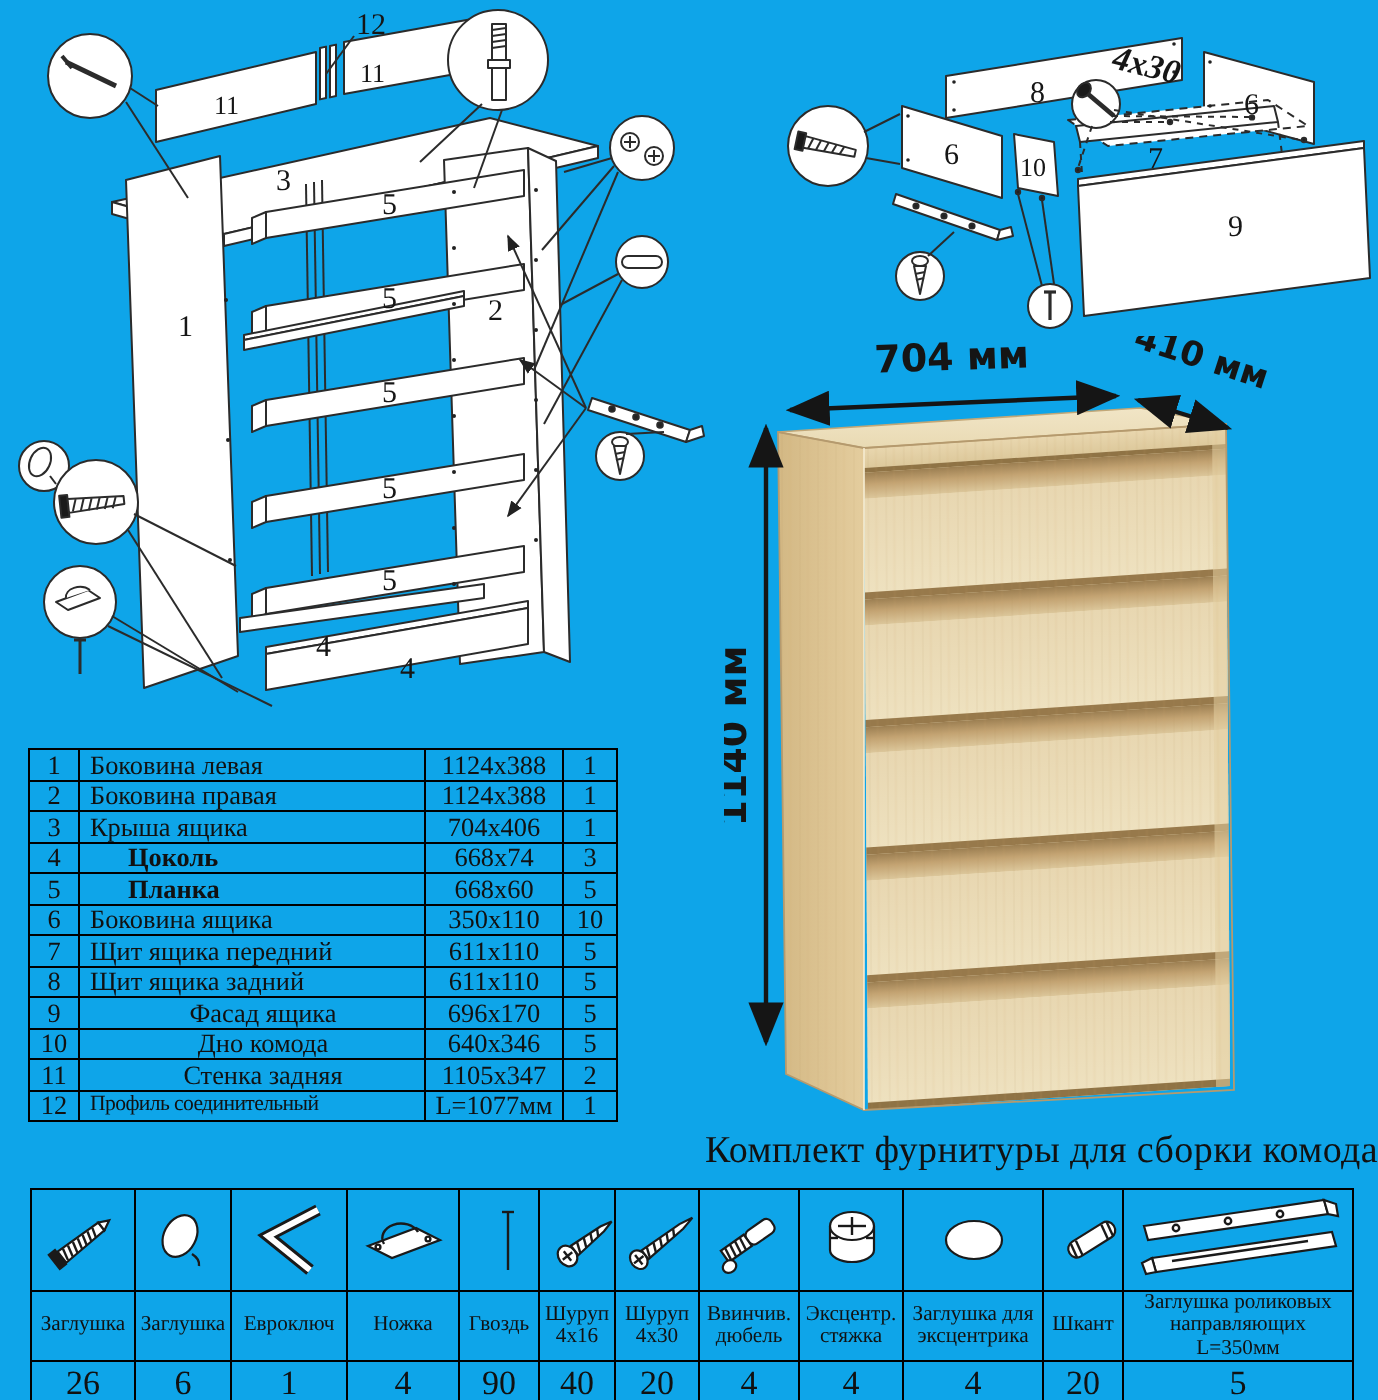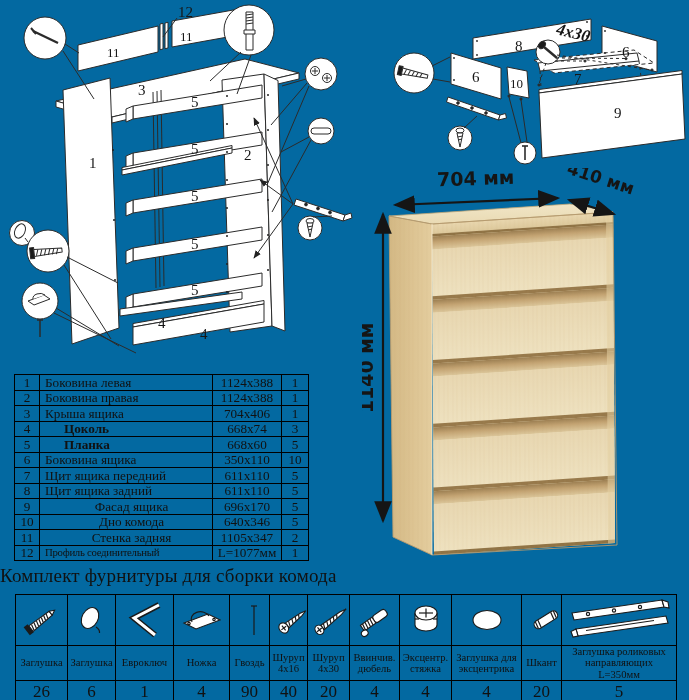--- a/index.html
+++ b/index.html
@@ -1,16 +1,16 @@
 <!DOCTYPE html>
 <html><head>
 <meta charset="utf-8">
 <style>
   html,body{margin:0;padding:0;background:#fff;}
-  .sheet{position:relative;width:689px;height:700px;background:#0369a1;overflow:hidden;
+  .sheet{position:relative;width:689px;height:700px;background:#0ea5e9;overflow:hidden;
          font-family:"Liberation Serif",serif;color:#111;}
   svg text{font-family:"Liberation Serif",serif;fill:#161616;}
   .diag{position:absolute;}
   #frame-diagram{left:0;top:0;}
   #drawer-diagram{left:388px;top:0;}
   #product-render{left:362px;top:168px;}
   .lbl{font-size:15px;}
   .lbl-sm{font-size:13px;}
   .dim-label{font-family:"DejaVu Sans","Liberation Sans",sans-serif;font-weight:bold;font-size:19px;fill:#151515;}
   .dim-label-sm{font-family:"DejaVu Sans","Liberation Sans",sans-serif;font-weight:bold;font-size:17px;fill:#151515;}
@@ -22,21 +22,21 @@
                   white-space:nowrap;overflow:hidden;}
   #parts-table .c-num{width:20px;text-align:center;}
   #parts-table .c-name{width:146px;text-align:left;padding-left:5px;}
   #parts-table .c-size{width:64px;text-align:center;font-family:Liberation Serif, serif;}
   #parts-table .c-qty{width:22px;text-align:center;}
   #parts-table .indent-lg{padding-left:24px;font-weight:bold;}
   #parts-table .indent-sm{padding-left:13px;text-align:center;}
   #parts-table .name-small{font-size:10.8px;letter-spacing:-0.3px;}
 
   
-  #kit-title{position:absolute;left:0;top:565px;width:689px;text-align:left;
+  #kit-title{position:absolute;left:0;top:565px;width:689px;text-align:right;
              font-size:19px;letter-spacing:0.2px;}
 
   
   #hardware-table{position:absolute;left:15px;top:594px;border-collapse:collapse;table-layout:fixed;width:661px;}
   #hardware-table td{border:1.6px solid #000;text-align:center;vertical-align:middle;padding:0 1px;overflow:hidden;}
   #hardware-table tr.r-icons td{height:50px;}
   #hardware-table tr.r-names td{height:28px;font-size:10.6px;line-height:1.08;}
   #hardware-table tr.r-qtys td{height:21px;font-size:17px;}
   .hw-icon{display:block;margin:0 auto;}
   .ink{stroke:#1a1a1a;fill:none;stroke-width:1.2;}

